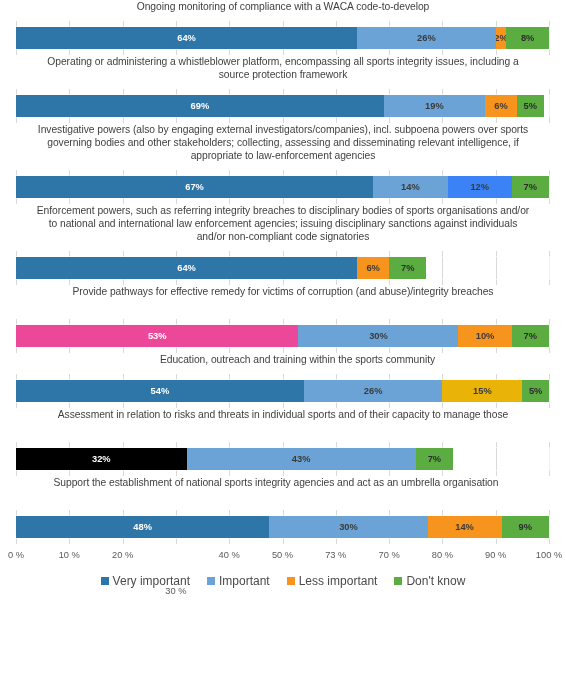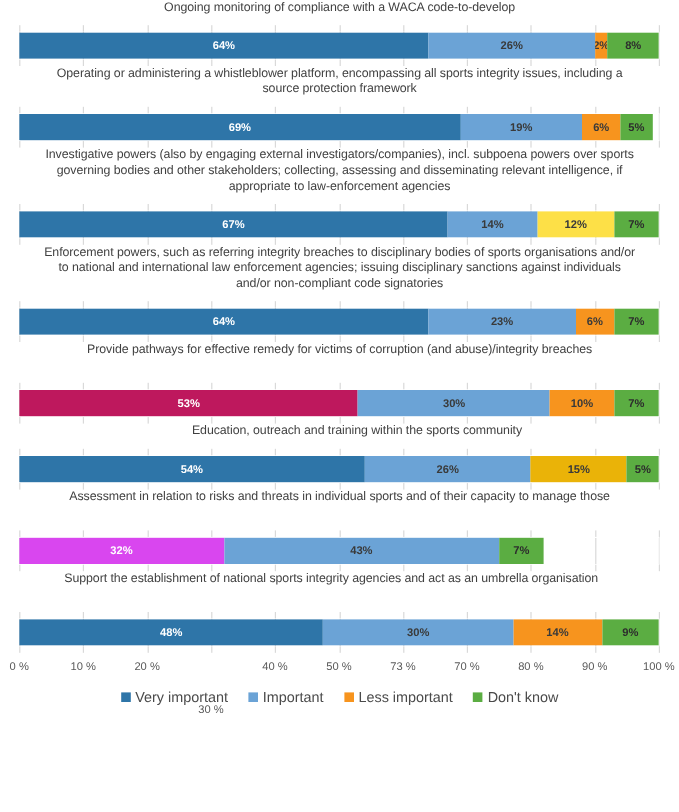--- a/index.html
+++ b/index.html
@@ -203,21 +203,21 @@
           <div class="tick" style="left:90%;"></div>
           <div class="tick" style="left:100%;"></div>
         </div>
         <div class="bar">
           <div class="seg s0" style="width:67%;background:#2e75a8;">
             <span>67%</span>
           </div>
           <div class="seg s1" style="width:14%;background:#6ba3d6;">
             <span>14%</span>
           </div>
-          <div class="seg s2" style="width:12%;background:#fde047;">
+          <div class="seg s2" style="width:12%;background:#3b82f6;">
             <span>12%</span>
           </div>
           <div class="seg s3" style="width:7%;background:#5bad42;">
             <span>7%</span>
           </div>
         </div>
       </div>
     </div>
     <div class="group">
       <div class="q-title" style="height:46px;">Enforcement powers, such as referring integrity breaches to disciplinary bodies of sports organisations and/or to national and international law enforcement agencies; issuing disciplinary sanctions against individuals and/or non-compliant code signatories</div>
@@ -232,23 +232,20 @@
           <div class="tick" style="left:60%;"></div>
           <div class="tick" style="left:70%;"></div>
           <div class="tick" style="left:80%;"></div>
           <div class="tick" style="left:90%;"></div>
           <div class="tick" style="left:100%;"></div>
         </div>
         <div class="bar">
           <div class="seg s0" style="width:64%;background:#2e75a8;">
             <span>64%</span>
           </div>
-          <div class="seg s1" style="width:23%;background:#6ba3d6;">
-            <span>23%</span>
-          </div>
           <div class="seg s2" style="width:6%;background:#f7941e;">
             <span>6%</span>
           </div>
           <div class="seg s3" style="width:7%;background:#5bad42;">
             <span>7%</span>
           </div>
         </div>
       </div>
     </div>
     <div class="group">
@@ -261,21 +258,21 @@
           <div class="tick" style="left:30%;"></div>
           <div class="tick" style="left:40%;"></div>
           <div class="tick" style="left:50%;"></div>
           <div class="tick" style="left:60%;"></div>
           <div class="tick" style="left:70%;"></div>
           <div class="tick" style="left:80%;"></div>
           <div class="tick" style="left:90%;"></div>
           <div class="tick" style="left:100%;"></div>
         </div>
         <div class="bar">
-          <div class="seg s0" style="width:53%;background:#be185d;text-align:center;">
+          <div class="seg s0" style="width:53%;background:#ec4899;text-align:center;">
             <span>53%</span>
           </div>
           <div class="seg s1" style="width:30%;background:#6ba3d6;">
             <span>30%</span>
           </div>
           <div class="seg s2" style="width:10%;background:#f7941e;">
             <span>10%</span>
           </div>
           <div class="seg s3" style="width:7%;background:#5bad42;">
             <span>7%</span>
@@ -325,21 +322,21 @@
           <div class="tick" style="left:30%;"></div>
           <div class="tick" style="left:40%;"></div>
           <div class="tick" style="left:50%;"></div>
           <div class="tick" style="left:60%;"></div>
           <div class="tick" style="left:70%;"></div>
           <div class="tick" style="left:80%;"></div>
           <div class="tick" style="left:90%;"></div>
           <div class="tick" style="left:100%;"></div>
         </div>
         <div class="bar">
-          <div class="seg s0" style="width:32%;background:#d946ef;">
+          <div class="seg s0" style="width:32%;background:#000000;">
             <span>32%</span>
           </div>
           <div class="seg s1" style="width:43%;background:#6ba3d6;">
             <span>43%</span>
           </div>
           <div class="seg s3" style="width:7%;background:#5bad42;">
             <span>7%</span>
           </div>
         </div>
       </div>

